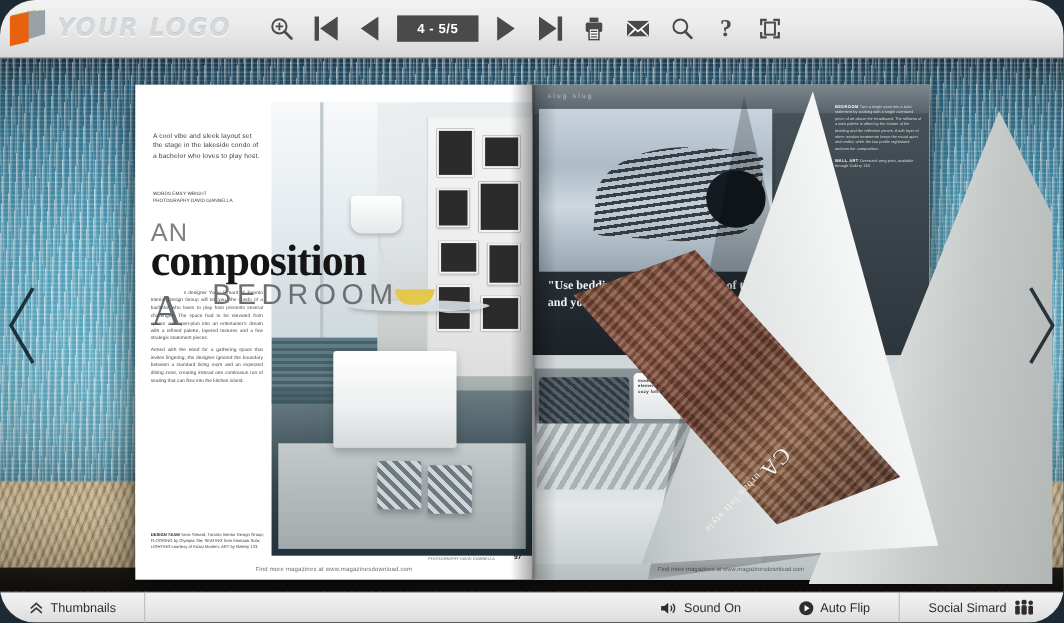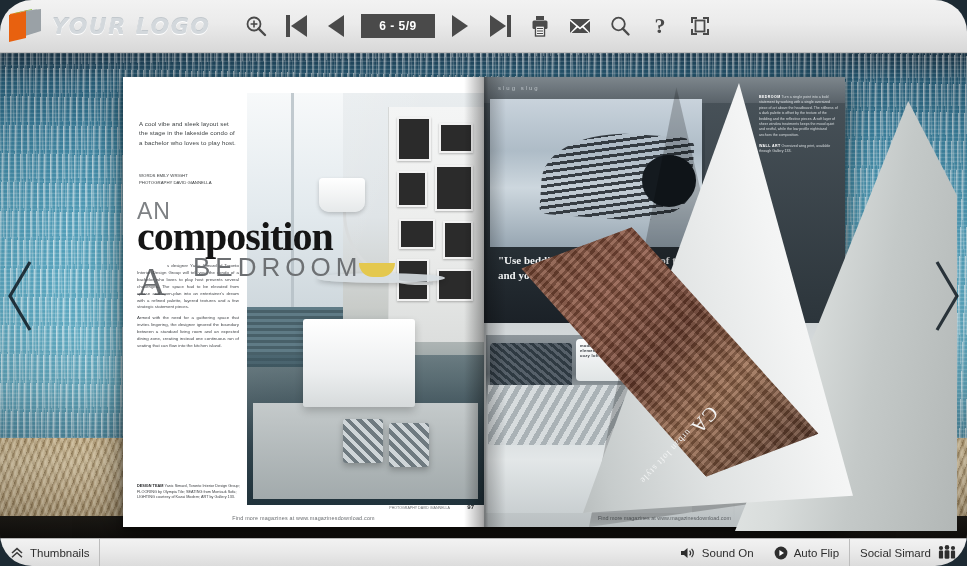--- a/index.html
+++ b/index.html
@@ -313,21 +313,21 @@
   
   .bottombar {
     position:absolute; left: 0; bottom: 0; width: 967px; height: 28px;
     background: linear-gradient(to bottom, #f2f2f2 0%, #e9e9e9 50%, #dcdcdc 100%);
     border-top: 1px solid #b5b5b5;
     display:flex; align-items:center; justify-content:space-between; z-index: 40;
     font-size: 11.5px; color: #2e2e2e;
   }
   .bb-left, .bb-right { display:flex; align-items:center; height: 28px; }
   .bb-item {
-    display:flex; align-items:center; gap: 6px; padding: 0 10px; height: 28px; cursor:pointer;
+    display:flex; align-items:center; gap: 6px; padding: 0 26px; height: 28px; cursor:pointer;
     white-space: nowrap;
   }
   .bb-sep { width:1px; height: 28px; background:#bdbdbd; }
   .ico { display:inline-flex; align-items:center; justify-content:center; }
 </style>
 </head>
 <body>
 
 <div id="app">
 
@@ -359,21 +359,21 @@
 
       <div class="tb-btn first-grp">
         <div class="bar-v"></div>
           <div class="tri-left"></div>
       </div>
 
       <div class="tb-btn">
         <div class="tri-left"></div>
       </div>
 
-      <div class="page-indicator">6 - 5/9</div>
+      <div class="page-indicator">4 - 5/5</div>
 
       <div class="tb-btn">
         <div class="tri-right"></div>
       </div>
 
       <div class="tb-btn last-grp">
         <div class="tri-right"></div>
           <div class="bar-v"></div>
       </div>
 

